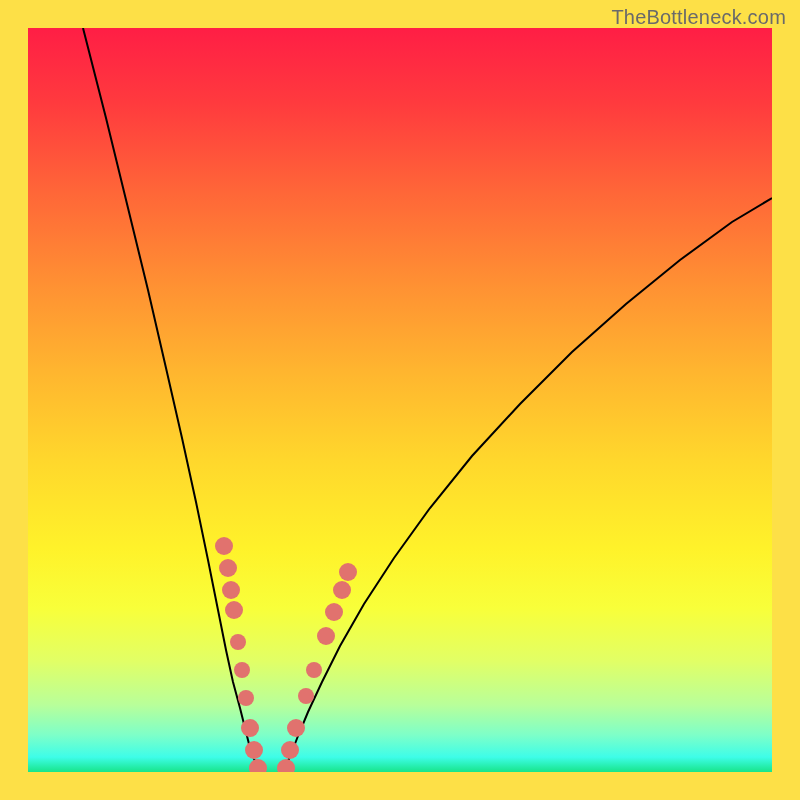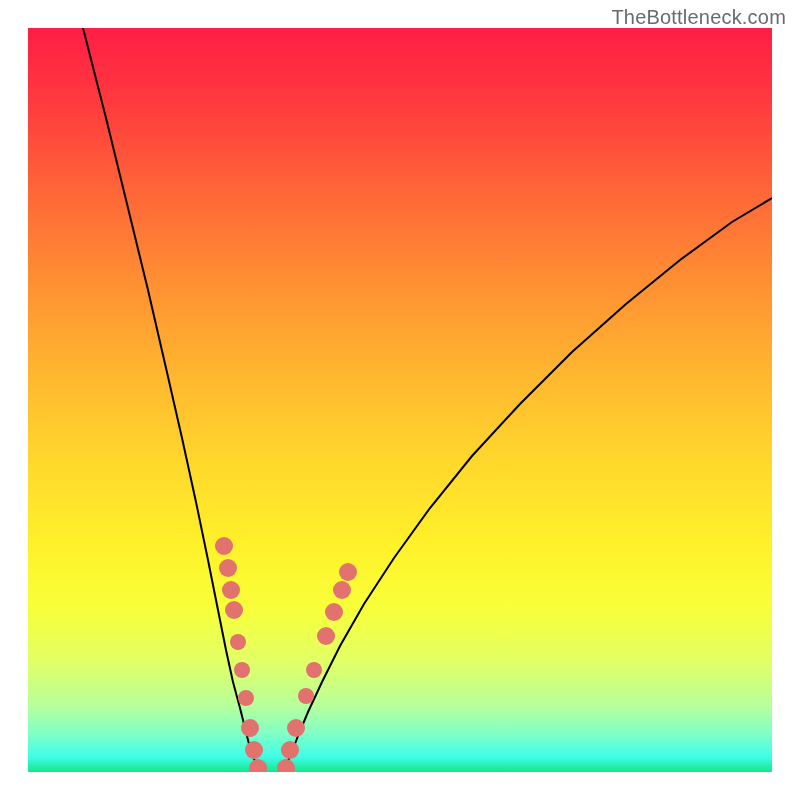--- a/index.html
+++ b/index.html
@@ -8,21 +8,21 @@
     width: 800px;
     height: 800px;
     overflow: hidden;
     background: #000;
     font-family: Arial, Helvetica, sans-serif;
   }
   .frame {
     position: absolute;
     left: 0; top: 0;
     width: 800px; height: 800px;
-    background: #ffffff;
+    background: #fde047;
   }
   .plot {
     position: absolute;
     left: 28px;
     top: 28px;
     width: 744px;
     height: 744px;
     overflow: hidden;
   }
   .gradient {

